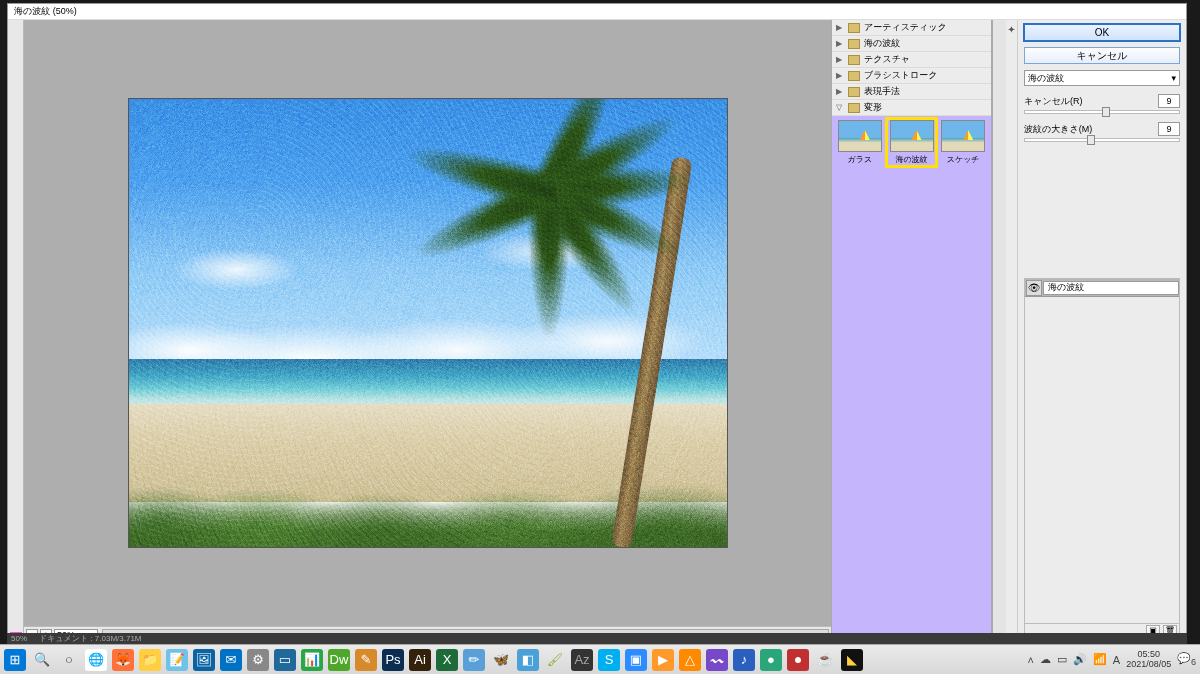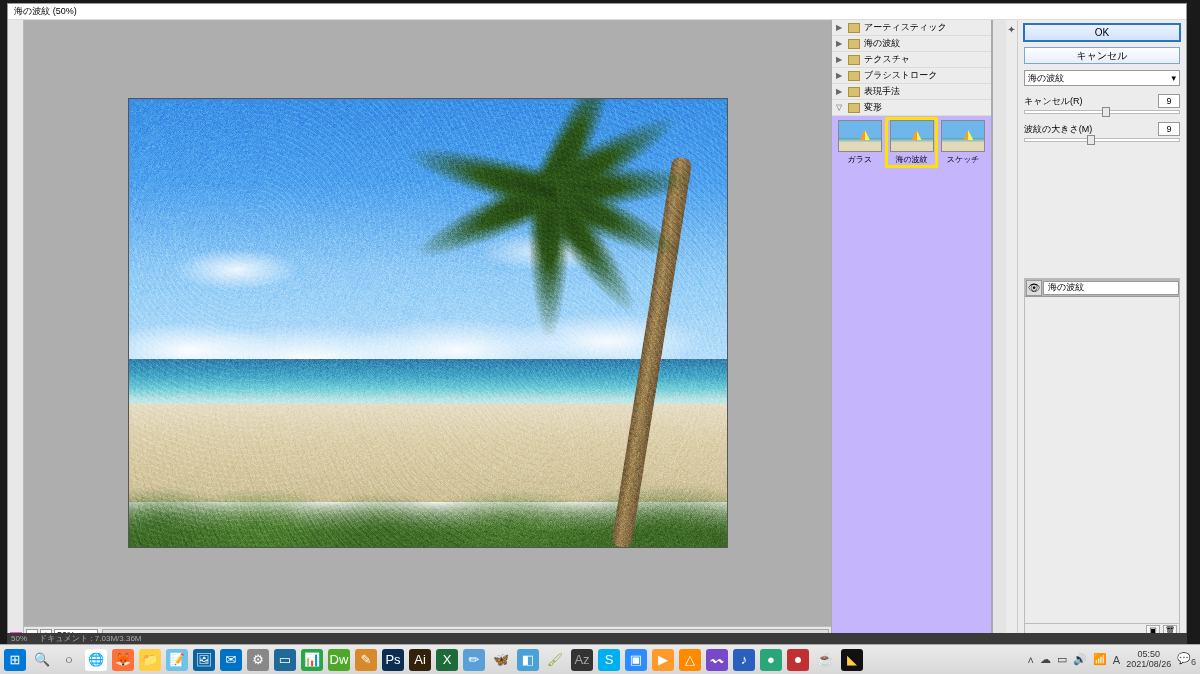--- a/index.html
+++ b/index.html
@@ -241,21 +241,21 @@
           <div class="ic">▣</div>
           <div class="ic">🗑</div>
         </div>
       </div>
     </div>
   </div>
  </div>
 
  <div class="status-strip">
    <span>50%</span>
-   <span>ドキュメント : 7.03M/3.36M</span>
+   <span>ドキュメント : 7.03M/3.71M</span>
  </div>
 
  <div class="taskbar">
    <div id="tb-icons" style="display:flex;gap:5px;align-items:center">
         <div class="tbicon" style="background: rgb(0, 120, 215); color: rgb(255, 255, 255);">⊞</div>
         <div class="tbicon" style="background: transparent; color: rgb(51, 51, 51);">🔍</div>
         <div class="tbicon" style="background: transparent; color: rgb(51, 51, 51);">○</div>
         <div class="tbicon" style="background: rgb(255, 255, 255); color: rgb(26, 115, 232);">🌐</div>
         <div class="tbicon" style="background: rgb(255, 113, 57); color: rgb(255, 255, 255);">🦊</div>
         <div class="tbicon" style="background: rgb(255, 207, 63); color: rgb(51, 51, 51);">📁</div>
@@ -288,18 +288,18 @@
       </div>
    <div class="tray">
      <span class="sic">˄</span>
      <span class="sic">☁</span>
      <span class="sic">▭</span>
      <span class="sic">🔊</span>
      <span class="sic">📶</span>
      <span class="sic">A</span>
      <div class="clk">
        <div>05:50</div>
-       <div>2021/08/26</div>
+       <div>2021/08/05</div>
      </div>
      <span class="sic">💬<sub>6</sub></span>
    </div>
  </div>
 </div>
 
 </body></html>

